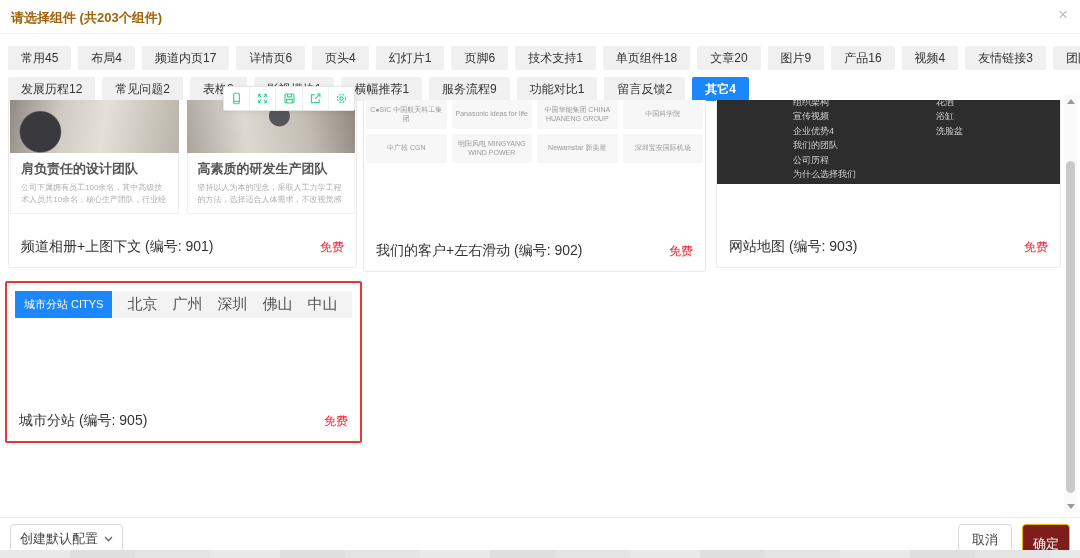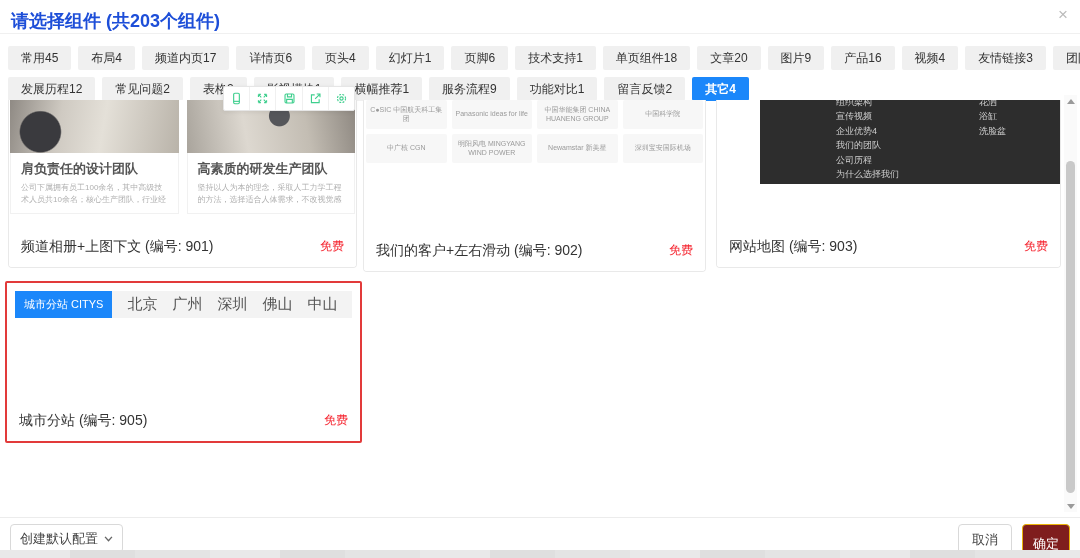--- a/index.html
+++ b/index.html
@@ -3,39 +3,39 @@
 <meta charset="utf-8">
 <style>
   * { box-sizing: border-box; margin: 0; padding: 0; }
   html,body { width:1080px; height:558px; }
   body {
     font-family: "Liberation Sans", "DejaVu Sans", sans-serif;
     background:#fff; color:#333; overflow:hidden; position:relative;
   }
   
   .dlg-header { position:absolute; top:0; left:0; right:0; height:34px; border-bottom:1px solid #f0f0f0; }
-  .dlg-title { position:absolute; left:11px; top:9px; font-size:18px; font-weight:bold; color:#1d4ed8; }
+  .dlg-title { position:absolute; left:11px; top:9px; font-size:13px; font-weight:bold; color:#a16207; }
   .dlg-close { position:absolute; right:12px; top:6px; font-size:17px; color:#bbb; cursor:pointer; line-height:1; }
   
   .tabs { position:absolute; left:8px; right:8px; top:46px; }
   .tab-row { display:flex; flex-wrap:nowrap; gap:7px; margin-bottom:7px; }
   .tab { flex:0 0 auto; background:#f0f0f0; color:#333; font-size:12px; line-height:24px; height:24px;
          padding:0 13px; border-radius:2px; cursor:pointer; white-space:nowrap; }
   .tab.active { background:#1b87fa; color:#fff; font-weight:bold; }
   
   .float-toolbar { position:absolute; left:223px; top:86px; width:132px; height:25px; background:#fff;
                    border:1px solid #e6e6e6; border-radius:2px; box-shadow:0 1px 4px rgba(0,0,0,.08);
                    display:flex; z-index:5; }
   .float-toolbar .cell { flex:1; display:flex; align-items:center; justify-content:center; border-right:1px solid #f0f0f0; cursor:pointer; }
   .float-toolbar .cell:last-child { border-right:none; }
   .float-toolbar svg { width:13px; height:13px; stroke:#3fcf8e; fill:none; stroke-width:1.4; }
   
   .cards { position:absolute; left:0; top:100px; width:1064px; height:415px; }
   .card { position:absolute; background:#fff; border:1px solid #e9e9e9; border-radius:0 0 4px 4px; border-top:none; overflow:hidden; }
-  .card-title-row { position:absolute; left:0; right:0; bottom:0; padding:9px 12px 11px; display:flex; justify-content:space-between; align-items:flex-start; background:#fff; }
+  .card-title-row { position:absolute; left:0; right:0; bottom:0; padding:9px 12px 11px; display:flex; justify-content:space-between; align-items:center; background:#fff; }
   .card-title { font-size:14px; color:#333; }
   .badge-free { font-size:12px; color:#f5222d; }
   
   #card-901 { left:8px; top:0; width:349px; height:168px; }
   .c1-cols { display:flex; gap:8px; padding:0 1px; }
   .c1-col { flex:1; }
   .photo { height:53px; }
   .photo-a { background:
       radial-gradient(circle at 18% 60%, #3a3a3e 0 14%, transparent 15%),
       linear-gradient(100deg, #8f8a84 0%, #cfcac2 30%, #e4e0d8 55%, #b9b3a9 100%); }
@@ -44,21 +44,21 @@
       linear-gradient(80deg, #a9a49c 0%, #ddd8d0 35%, #c3bdb3 70%, #8e8881 100%); }
   .c1-text { border:1px solid #f1f1f1; border-top:none; padding:7px 10px 8px; }
   .c1-heading { font-size:13px; font-weight:bold; color:#555; margin-bottom:4px; }
   .c1-para { font-size:8px; color:#b0b0b0; line-height:1.45; height:23px; overflow:hidden; }
   
   #card-902 { left:363px; top:0; width:343px; height:172px; }
   .logo-grid { display:grid; grid-template-columns:repeat(4,1fr); gap:5px; padding:0 2px; }
   .logo-tile { height:29px; background:#f7f7f7; border-radius:2px; display:flex; align-items:center; justify-content:center;
                font-size:7px; color:#9a9a9a; text-align:center; line-height:1.25; padding:2px 3px; overflow:hidden; }
   
-  #card-903 { left:716px; top:0; width:345px; height:168px;padding-left:43px; }
+  #card-903 { left:716px; top:0; width:345px; height:168px; }
   .sitemap { height:84px; background:#2d2d2d; display:flex; padding-left:76px; gap:80px; overflow:hidden; }
   .sitemap ul { list-style:none; margin-top:-5px; }
   .sitemap li { font-size:9px; color:#cfcfcf; line-height:14.4px; cursor:pointer; }
   
   #card-905 { left:5px; top:181px; width:357px; height:162px; border:2px solid #e23a3a; border-radius:2px; }
   .city-bar { margin:8px 8px 0; height:27px; background:#f3f3f3; display:flex; align-items:stretch; overflow:hidden; }
   .city-tab { background:#1b87fa; color:#fff; font-size:11px; padding:0 9px; display:flex; align-items:center; white-space:nowrap; cursor:pointer; }
   .city-link { font-size:15px; color:#555; margin-left:15px; align-self:center; white-space:nowrap; cursor:pointer; }
   
   .scrollbar { position:absolute; right:3px; top:95px; width:13px; height:417px; background:#fafafa; }

